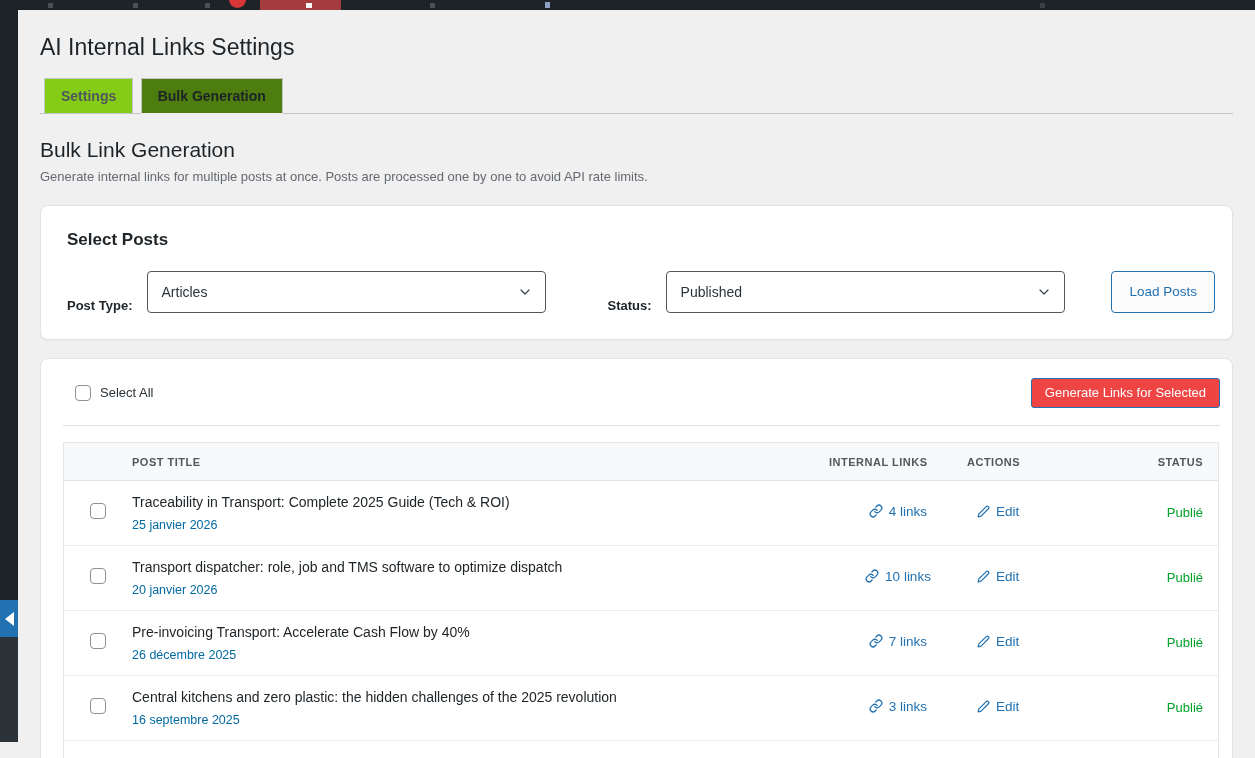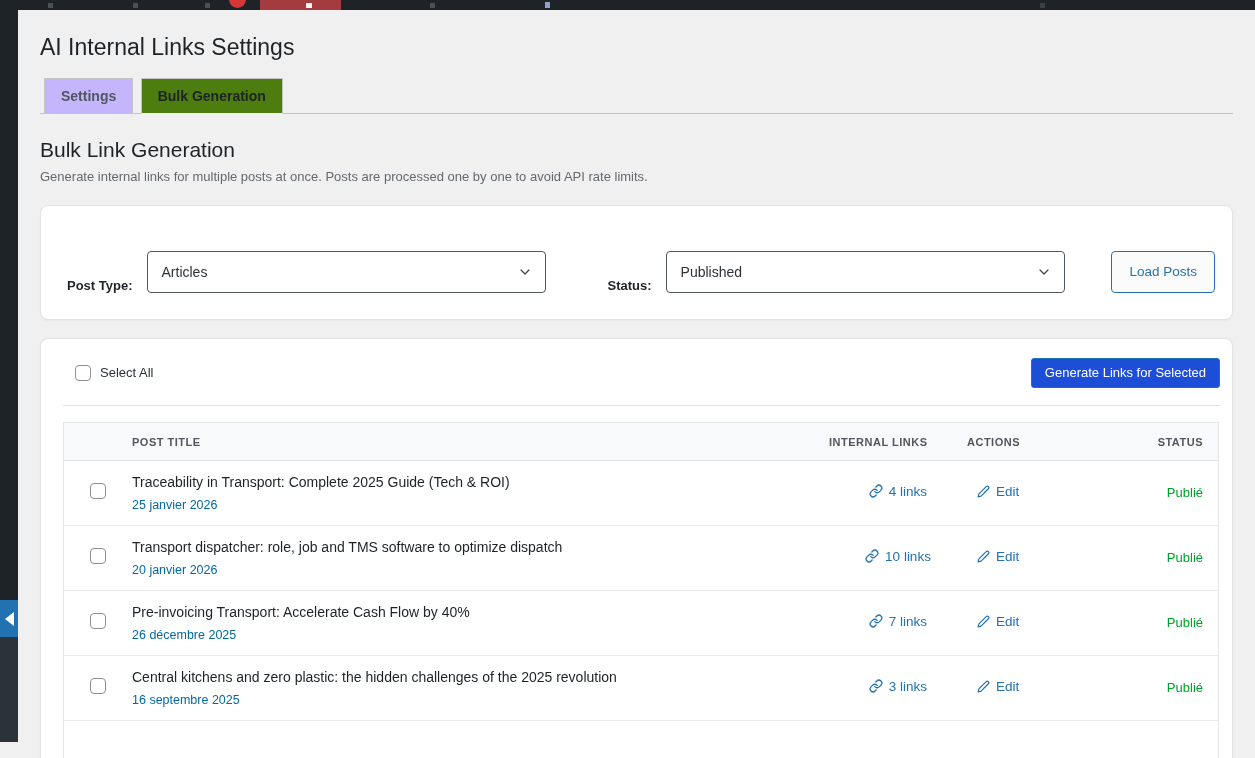--- a/index.html
+++ b/index.html
@@ -28,21 +28,21 @@
 
   
   .content { position:absolute; top:10px; left:18px; width:1237px; padding:0 22px; }
 
   .page-title { font-size:23px; font-weight:400; color:#1d2327; margin:23px 0 0; line-height:1.3; }
 
   .nav-tabs { margin-top:15px; padding-left:4px; border-bottom:1px solid #c3c4c7; }
   .nav-tab {
     display:inline-block; padding:9px 16px; margin-bottom:-1px; margin-right:3px;
     font-size:14px; font-weight:600; color:#50575e;
-    background:#c4b5fd; border:1px solid #c3c4c7; cursor:pointer;
+    background:#84cc16; border:1px solid #c3c4c7; cursor:pointer;
   }
   .nav-tab.active { background:#4d7c0f; border-bottom:1px solid #f0f0f1; color:#1d2327; }
 
   .section-title { font-size:21px; font-weight:400; margin:24px 0 0; color:#1d2327; }
   .section-desc { font-size:13px; color:#646970; margin:7px 0 0; }
 
   .card { background:#fff; border:1px solid #e3e3e5; border-radius:8px; box-shadow:0 1px 2px rgba(0,0,0,.04); }
 
   
   .select-posts { margin-top:21px; padding:24px 17px 26px 26px; }
@@ -63,21 +63,21 @@
 
   
   .bulk-card { margin-top:18px; height:480px; padding:0; overflow:hidden; border-bottom-left-radius:0; border-bottom-right-radius:0; }
   .toolbar { display:flex; align-items:center; margin:0 12px 0 22px; padding:19px 0 17px; border-bottom:1px solid #e0e0e0; }
   .select-all { display:flex; align-items:center; gap:9px; font-size:13px; color:#2c3338; cursor:pointer;padding-left:12px; }
   .checkbox {
     appearance:none; -webkit-appearance:none; width:16px; height:16px; border:1px solid #8c8f94;
     border-radius:4px; background:#fff; margin:0; cursor:pointer; flex:0 0 auto;
   }
   .btn-primary {
-    margin-left:auto; height:30px; padding:0 13px; background:#1d4ed8; border:1px solid #2271b1;
+    margin-left:auto; height:30px; padding:0 13px; background:#ef4444; border:1px solid #2271b1;
     color:#fff; font-size:13px; border-radius:3px; display:inline-flex; align-items:center;
     cursor:pointer; font-family:inherit; white-space:nowrap;
   }
 
   .table-wrap { margin:16px 13px 0 22px; border:1px solid #e4e6e8; }
   table { width:100%; border-collapse:collapse; table-layout:fixed; }
   col.c-check  { width:68px; }
   col.c-title  { width:697px; }
   col.c-links  { width:138px; }
   col.c-actions{ width:100px; }
@@ -133,20 +133,21 @@
 
   <div class="nav-tabs">
     <span class="nav-tab">Settings</span>
     <span class="nav-tab active">Bulk Generation</span>
   </div>
 
   <h2 class="section-title">Bulk Link Generation</h2>
   <p class="section-desc">Generate internal links for multiple posts at once. Posts are processed one by one to avoid API rate limits.</p>
 
   <div class="card select-posts">
+    <h3 class="panel-heading">Select Posts</h3>
     <div class="controls">
       <span class="ctl-label">Post Type:</span>
       <div class="select-box">
         <span>Articles</span>
         <span class="chev">
           <svg width="16" height="16" viewBox="0 0 24 24" fill="none" stroke="currentColor" stroke-width="1.8" stroke-linecap="round" stroke-linejoin="round">
               <polyline points="6 9 12 15 18 9"></polyline>
             </svg>
         </span>
       </div>

